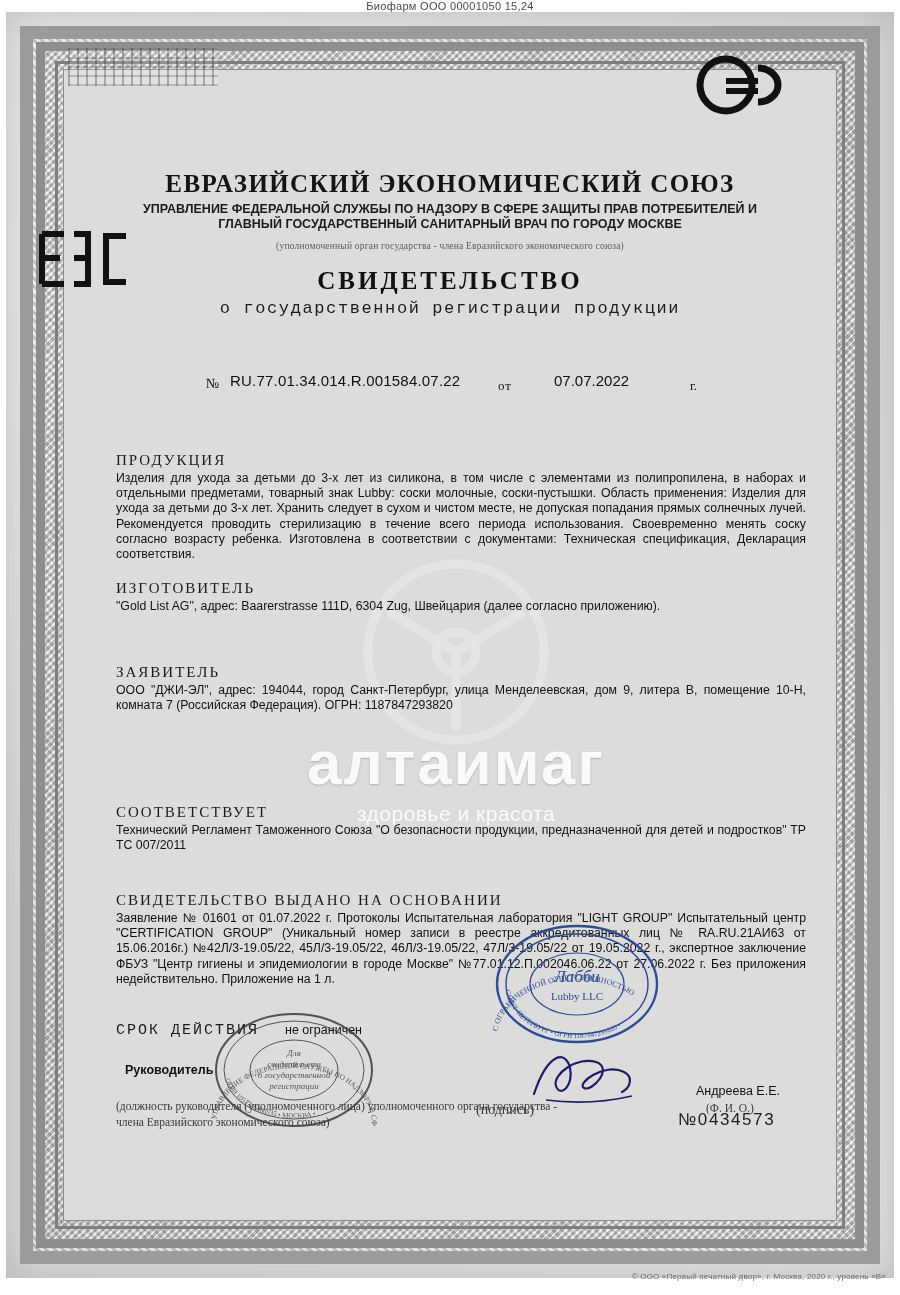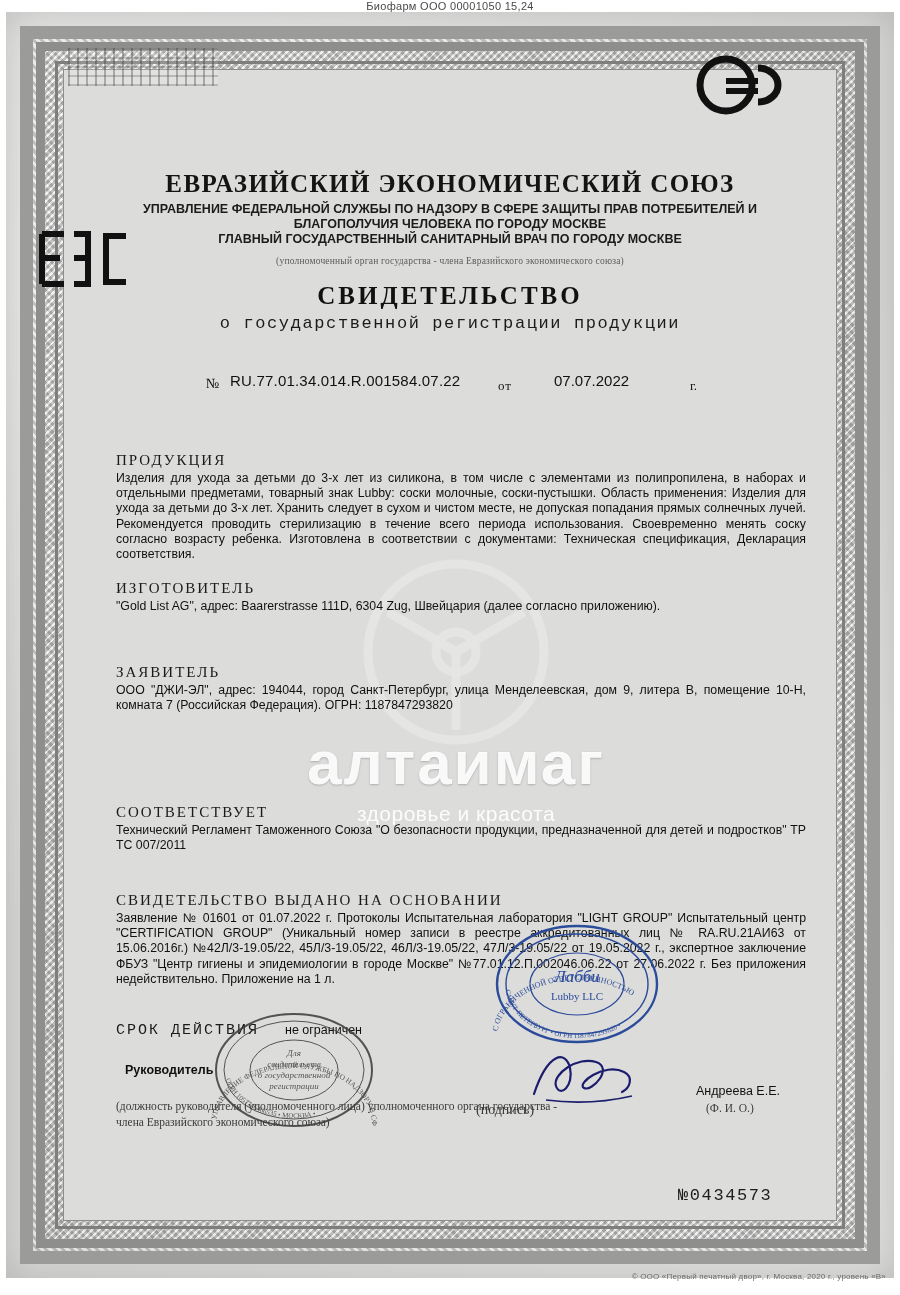--- a/index.html
+++ b/index.html
@@ -253,23 +253,23 @@
   .podpis-mark {
     position: absolute;
     top: 1090px;
     left: 470px;
     font-family: "Liberation Serif", serif;
     font-size: 14px;
     color: #3c3c3c;
   }
   .blank-no {
     position: absolute;
-    top: 1174px;
+    top: 1098px;
     left: 672px;
-    font-family: Liberation Mono, monospace;
+    font-family: Liberation Sans, sans-serif;
     font-size: 17px;
     letter-spacing: 1.6px;
     color: #1d1d1d;
   }
   .printhouse {
     position: absolute;
     top: 1272px;
     right: 14px;
     font-family: "Liberation Sans", sans-serif;
     font-size: 8px;
@@ -373,21 +373,20 @@
         <path d="M36 4 L50 4 L50 54 L36 54 M36 28 L50 28" stroke="#111" stroke-width="6" fill="none"></path>
         <path d="M88 6 L68 6 L68 52 L88 52" stroke="#111" stroke-width="6" fill="none"></path>
       </svg>
     </div>
 
     <div class="content">
 
       <div class="heading-block" style="top:96px">
         <div class="eaes-title">ЕВРАЗИЙСКИЙ ЭКОНОМИЧЕСКИЙ СОЮЗ</div>
         <div class="org-lines">УПРАВЛЕНИЕ ФЕДЕРАЛЬНОЙ СЛУЖБЫ ПО НАДЗОРУ В СФЕРЕ ЗАЩИТЫ ПРАВ ПОТРЕБИТЕЛЕЙ И</div>
-        <div class="org-lines" style="margin-top:0">БЛАГОПОЛУЧИЯ ЧЕЛОВЕКА ПО ГОРОДУ МОСКВЕ</div>
         <div class="org-lines" style="margin-top:0">ГЛАВНЫЙ ГОСУДАРСТВЕННЫЙ САНИТАРНЫЙ ВРАЧ ПО ГОРОДУ МОСКВЕ</div>
         <div class="auth-note">(уполномоченный орган государства - члена Евразийского экономического союза)</div>
         <div class="svid-title">СВИДЕТЕЛЬСТВО</div>
         <div class="svid-sub">о государственной регистрации продукции</div>
       </div>
     </div>
 
     <div class="numline">
       <span class="nsym">№</span>
       <span class="regno">RU.77.01.34.014.R.001584.07.22</span>

